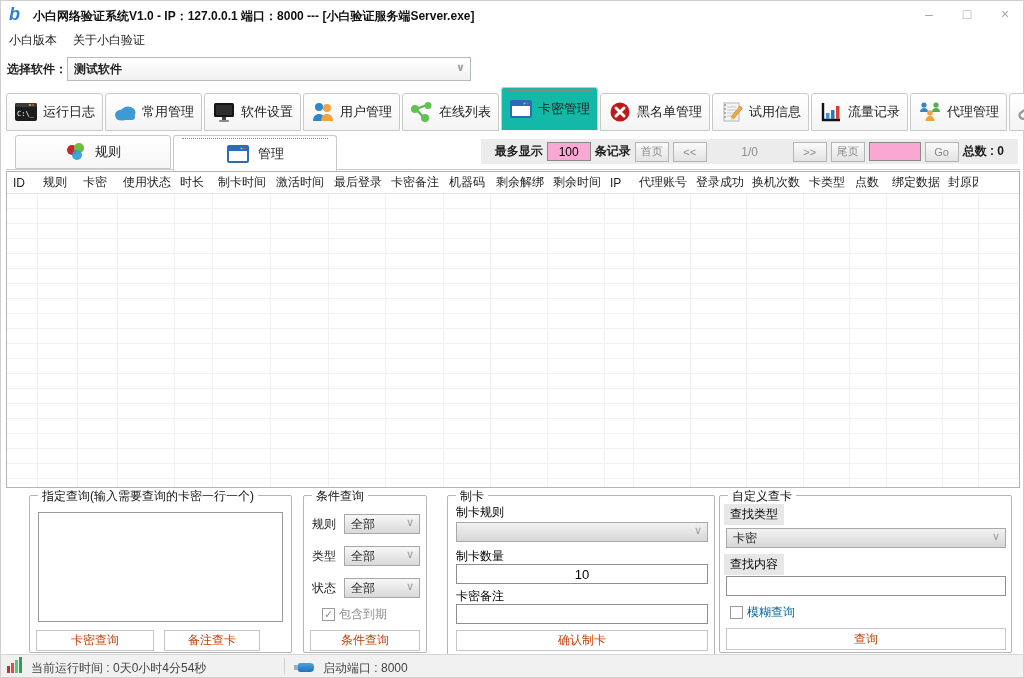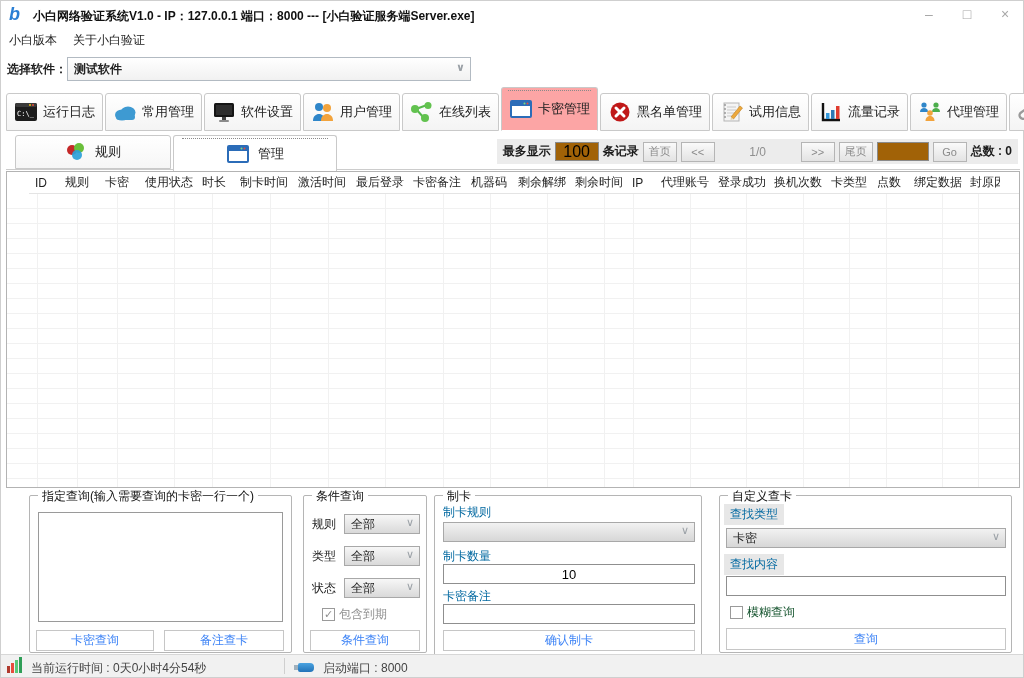--- a/index.html
+++ b/index.html
@@ -23,41 +23,41 @@
   .swrow-label { position:absolute; left:6px; top:6px; font-weight:bold; }
   .combo { position:relative; border:1px solid #b2bac2; background:linear-gradient(#ffffff,#f1f1f1); display:flex; align-items:center; padding:0 20px 0 6px; }
   .combo .chev { position:absolute; right:5px; top:50%; transform:translateY(-58%); color:#9aa0a6; font-size:11px; }
   .sw-combo { position:absolute; left:66px; top:2px; width:404px; height:24px; font-weight:bold; }
   .swrow-buttons { position:absolute; left:480px; right:20px; top:3px; display:flex; gap:5px; }
   .flat-btn { flex:1; height:22px; background:#fff; border:1px solid #d9d9d9; color:#555; font-size:12px; display:flex; align-items:center; justify-content:center; white-space:nowrap; padding:0 6px; cursor:default; }
 
   
   .toolbar { position:absolute; top:86px; left:5px; right:2px; height:44px; display:flex; align-items:flex-end; gap:2px; }
   .tool-btn { height:38px; display:inline-flex; align-items:center; gap:5px; padding:16px 7px; border:1px solid #c9c9c9; border-radius:3px 3px 0 0; background:linear-gradient(#ffffff,#f4f4f4); font-size:13px; color:#222; white-space:nowrap; cursor:default; }
-  .tool-btn.active { height:44px; background:#fca5a5; border-bottom-color:#fff; position:relative; z-index:3;text-align:right; }
+  .tool-btn.active { height:44px; background:#14b8a6; border-bottom-color:#fff; position:relative; z-index:3;text-align:right; }
   .tool-btn.active::before { content:""; position:absolute; top:2px; left:6px; right:6px; border-top:1px dotted #8a8a8a; }
   .ticon { width:24px; height:22px; flex:0 0 24px; }
 
   
   .tabstrip { position:absolute; top:132px; left:5px; width:1014px; height:37px; border-bottom:1px solid #cccccc; }
   .subtab { position:absolute; top:2px; height:34px; border:1px solid #c9c9c9; border-radius:3px 3px 0 0; background:linear-gradient(#ffffff,#f6f6f6); display:flex; align-items:center; justify-content:center; gap:8px; font-size:13px; cursor:default; }
   .subtab.t1 { left:9px; width:156px; }
   .subtab.t2 { left:167px; width:164px; background:#fff; height:36px; border-bottom:none; z-index:2; }
   .subtab.t2::before { content:""; position:absolute; top:2px; left:8px; right:8px; border-top:1px dotted #8a8a8a; }
 
   
-  .pager { position:absolute; right:2px; top:6px; height:25px; background:#ececec; display:flex; align-items:center; gap:4px; padding:0 6px; font-size:12px; }
+  .pager { position:absolute; right:2px; top:6px; height:25px; background:#ececec; display:flex; align-items:center; gap:4px; padding:0 14px; font-size:12px; }
   .pager b { font-weight:bold; color:#1a1a1a; white-space:nowrap; }
-  .pg-input { width:44px; height:19px; border:1px solid #8a8a8a; background:#a16207; text-align:center; font-size:16px; font-family:inherit; }
+  .pg-input { width:44px; height:19px; border:1px solid #8a8a8a; background:#f9a8d4; text-align:center; font-size:12px; font-family:inherit; }
   .pg-goto { width:52px; }
   .pg-btn { min-width:34px; height:20px; background:linear-gradient(#fafafa,#e3e3e3); border:1px solid #b5b5b5; color:#8a8a8a; font-size:11px; display:flex; align-items:center; justify-content:center; padding:0 4px; cursor:default; }
   .pg-page { width:78px; text-align:center; color:#8f8f8f; }
 
   
-  .table-wrap { position:absolute; top:170px; left:5px; width:1014px; height:317px; border:1px solid #b3b3b3; background:#fff; overflow:hidden;padding-left:22px; }
+  .table-wrap { position:absolute; top:170px; left:5px; width:1014px; height:317px; border:1px solid #b3b3b3; background:#fff; overflow:hidden; }
   .thead { display:flex; height:22px; align-items:center; border-bottom:1px solid #e4e4e4; }
   .th { flex:0 0 auto; padding-left:6px; white-space:nowrap; overflow:hidden; font-size:12px; color:#1f1f1f; }
   .grid-body { position:absolute; top:22px; bottom:0; left:0; right:0;
     background-image:
       linear-gradient(#f1f1f1,#f1f1f1),linear-gradient(#f1f1f1,#f1f1f1),linear-gradient(#f1f1f1,#f1f1f1),
       linear-gradient(#f1f1f1,#f1f1f1),linear-gradient(#f1f1f1,#f1f1f1),linear-gradient(#f1f1f1,#f1f1f1),
       linear-gradient(#f1f1f1,#f1f1f1),linear-gradient(#f1f1f1,#f1f1f1),linear-gradient(#f1f1f1,#f1f1f1),
       linear-gradient(#f1f1f1,#f1f1f1),linear-gradient(#f1f1f1,#f1f1f1),linear-gradient(#f1f1f1,#f1f1f1),
       linear-gradient(#f1f1f1,#f1f1f1),linear-gradient(#f1f1f1,#f1f1f1),linear-gradient(#f1f1f1,#f1f1f1),
       linear-gradient(#f1f1f1,#f1f1f1),linear-gradient(#f1f1f1,#f1f1f1),linear-gradient(#f1f1f1,#f1f1f1),
@@ -66,32 +66,32 @@
     background-size:1px 100%,1px 100%,1px 100%,1px 100%,1px 100%,1px 100%,1px 100%,1px 100%,1px 100%,1px 100%,1px 100%,1px 100%,1px 100%,1px 100%,1px 100%,1px 100%,1px 100%,1px 100%,1px 100%,1px 100%,auto;
     background-position:30px 0,70px 0,110px 0,167px 0,205px 0,263px 0,321px 0,378px 0,436px 0,483px 0,540px 0,597px 0,626px 0,683px 0,739px 0,796px 0,842px 0,879px 0,935px 0,971px 0,0 0;
     background-repeat:no-repeat,no-repeat,no-repeat,no-repeat,no-repeat,no-repeat,no-repeat,no-repeat,no-repeat,no-repeat,no-repeat,no-repeat,no-repeat,no-repeat,no-repeat,no-repeat,no-repeat,no-repeat,no-repeat,no-repeat,repeat;
   }
 
   
   .panel { position:absolute; border:1px solid #b5b5b5; border-radius:2px; background:#fff; }
   .legend { position:absolute; top:-8px; left:8px; background:#fff; padding:0 4px; font-size:12px; color:#111; white-space:nowrap; }
   .p-query  { left:28px;  top:494px; width:263px; height:158px;padding-left:35px; }
   .p-cond   { left:302px; top:494px; width:124px; height:158px; }
-  .p-make   { left:433px; top:494px; width:268px; height:176px; }
+  .p-make   { left:446px; top:494px; width:268px; height:176px; }
   .p-custom { left:718px; top:494px; width:293px; height:158px; }
 
   .txtarea { position:absolute; left:8px; top:16px; width:245px; height:110px; border:1px solid #9a9a9a; background:#fff; resize:none; font-family:inherit; font-size:12px; }
-  .std-btn { position:absolute; height:21px; background:#fff; border:1px solid #c6c6c6; color:#3b82f6; font-size:12px; display:flex; align-items:center; justify-content:center; cursor:default; }
+  .std-btn { position:absolute; height:21px; background:#fff; border:1px solid #c6c6c6; color:#c2410c; font-size:12px; display:flex; align-items:center; justify-content:center; cursor:default; }
 
   .cond-row { position:absolute; left:8px; display:flex; align-items:center; gap:8px; }
   .mini-combo { width:76px; height:20px; font-size:12px; background:linear-gradient(#f7f7f7,#d9d9d9); border:1px solid #a8a8a8; }
-  .checkrow { position:absolute; display:flex; align-items:center; gap:4px; color:#14532d; }
+  .checkrow { position:absolute; display:flex; align-items:center; gap:4px; color:#0369a1; }
   .cbox { width:13px; height:13px; border:1px solid #9a9a9a; background:#fff; display:flex; align-items:center; justify-content:center; font-size:11px; color:#8f8f8f; line-height:1; }
 
-  .fld-label { position:absolute; font-size:12px; color:#0369a1; white-space:nowrap; }
+  .fld-label { position:absolute; font-size:12px; color:#000000; white-space:nowrap; }
   .fld-label.hl { background:#e7e7e7; padding:2px 6px; }
   .wide-combo { position:absolute; height:20px; background:linear-gradient(#f2f2f2,#d7d7d7); border:1px solid #a8a8a8; font-size:12px; }
   .wide-input { position:absolute; height:20px; border:1px solid #8f8f8f; background:#fff; font-size:13px; font-family:inherit; padding:0 4px; }
 
   
   .statusbar { position:absolute; left:0; right:0; bottom:0; height:23px; background:#f1f1f1; border-top:1px solid #d7d7d7; }
   .sb-text { position:absolute; top:5px; font-size:12px; color:#444; white-space:nowrap; }
   .sb-sep { position:absolute; left:283px; top:3px; bottom:3px; width:1px; background:#cfcfcf; }
   .sb-bars { position:absolute; left:6px; bottom:4px; width:18px; height:16px; display:flex; align-items:flex-end; gap:1px; }
   .sb-bars i { width:3px; display:block; }
@@ -288,21 +288,21 @@
       <div class="th" style="flex-basis:56px">绑定数据</div>
       <div class="th" style="flex-basis:36px">封原因</div>
     </div>
     <div class="grid-body"></div>
   </div>
 
   <div class="panel p-query">
     <span class="legend">指定查询(输入需要查询的卡密一行一个)</span>
     <textarea class="txtarea" style=""></textarea>
     <div class="std-btn" style="left:6px; top:134px; width:118px;">卡密查询</div>
-    <div class="std-btn" style="left:134px; top:134px; width:120px;">备注查卡</div>
+    <div class="std-btn" style="left:134px; top:134px; width:96px;">备注查卡</div>
   </div>
 
   <div class="panel p-cond">
     <span class="legend">条件查询</span>
     <div class="cond-row" style="top:18px;">
       <span>规则</span>
       <div class="combo mini-combo">
         <span>全部</span>
         <span class="chev">∨</span>
       </div>

